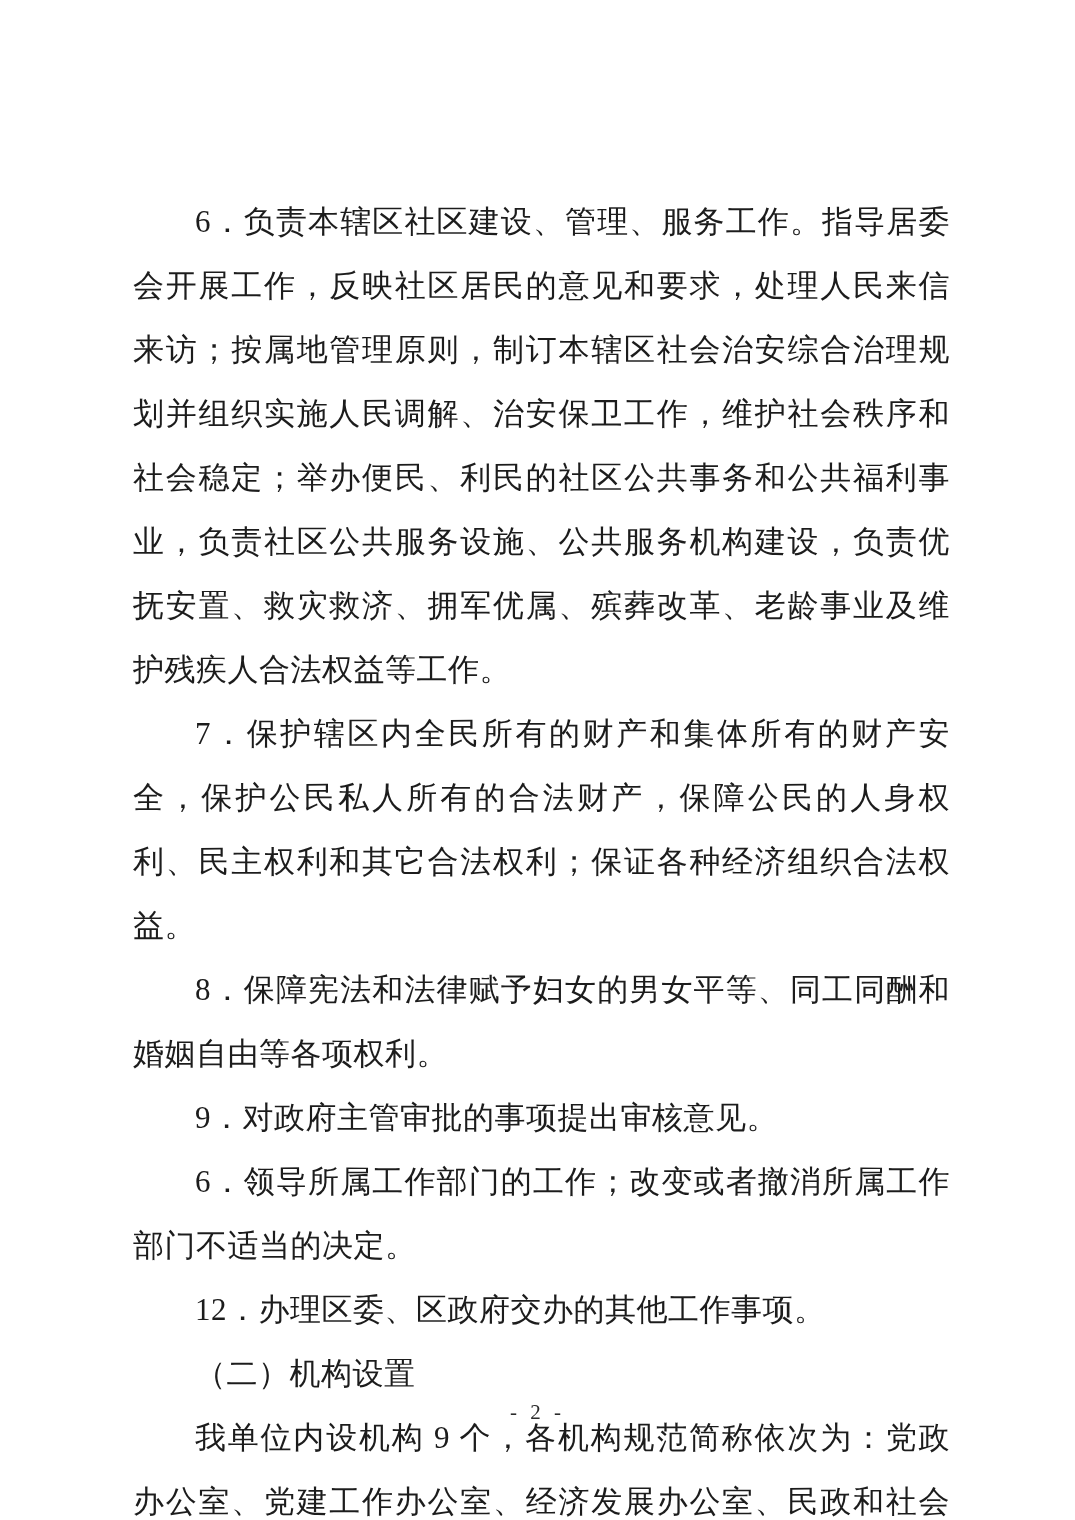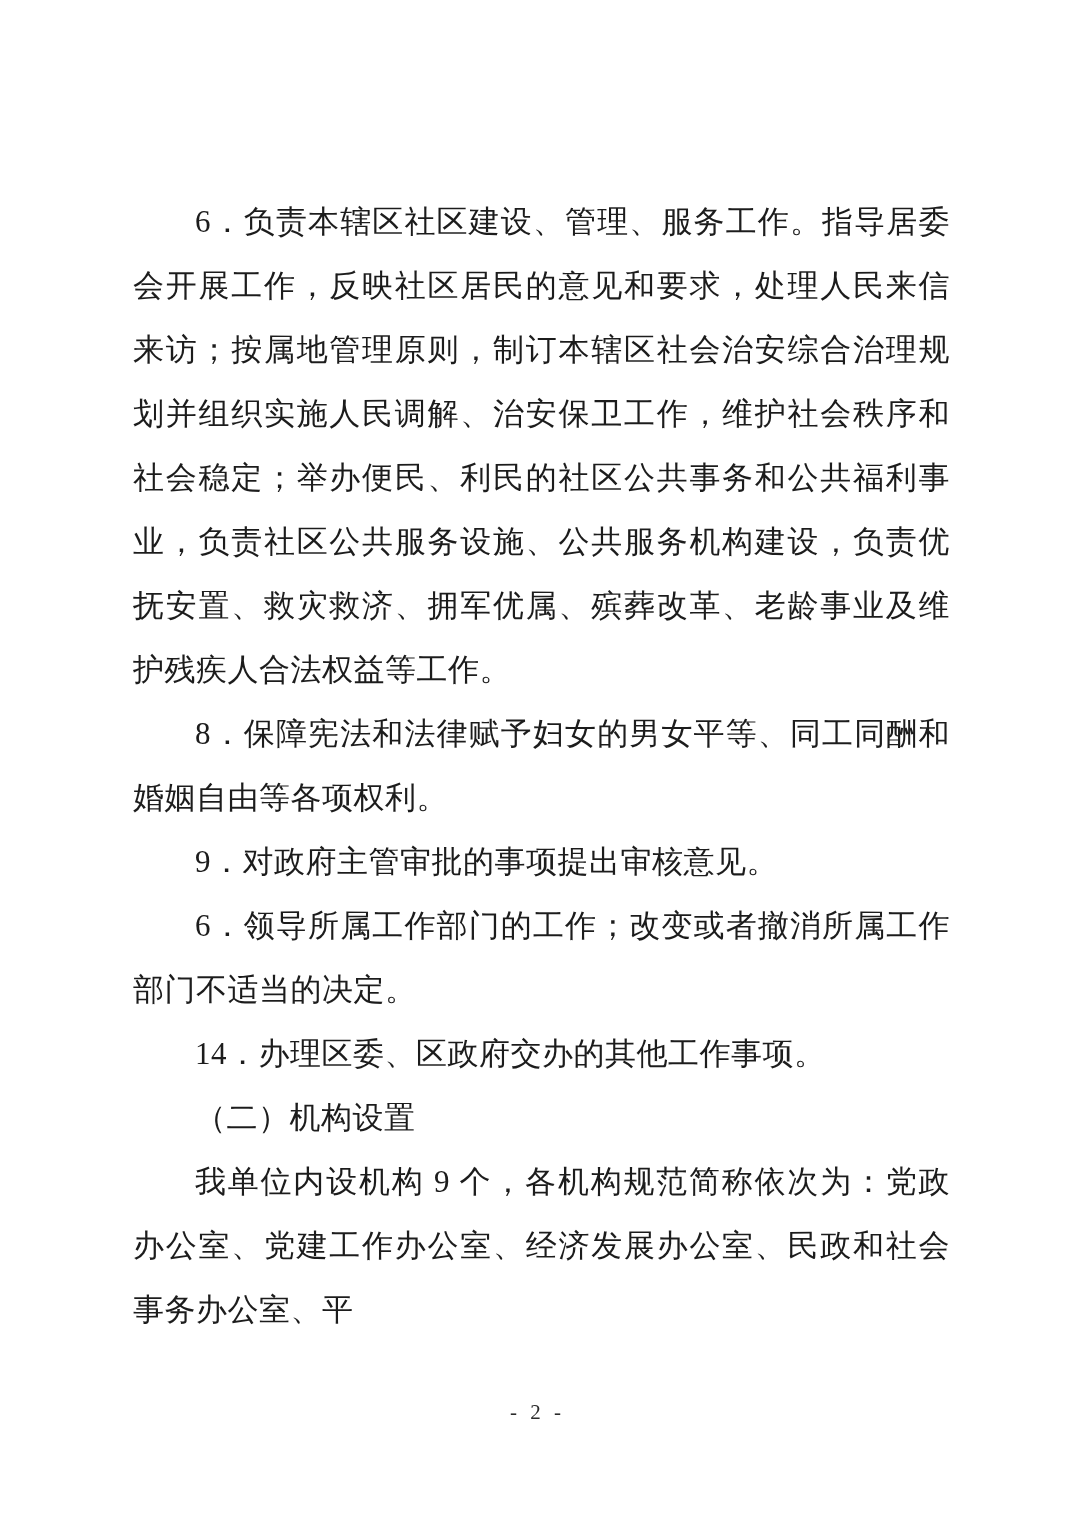--- a/index.html
+++ b/index.html
@@ -44,21 +44,22 @@
     letter-spacing: 4px;
     color: #2a2a2a;
   }
 </style>
 </head>
 <body>
 
 <div class="page">
   <div class="content">
     <p class="para">6．负责本辖区社区建设、管理、服务工作。指导居委会开展工作，反映社区居民的意见和要求，处理人民来信来访；按属地管理原则，制订本辖区社会治安综合治理规划并组织实施人民调解、治安保卫工作，维护社会秩序和社会稳定；举办便民、利民的社区公共事务和公共福利事业，负责社区公共服务设施、公共服务机构建设，负责优抚安置、救灾救济、拥军优属、殡葬改革、老龄事业及维护残疾人合法权益等工作。</p>
+    <p class="para">7．保护辖区内全民所有的财产和集体所有的财产安全，保护公民私人所有的合法财产，保障公民的人身权利、民主权利和其它合法权利；保证各种经济组织合法权益。</p>
     <p class="para">8．保障宪法和法律赋予妇女的男女平等、同工同酬和婚姻自由等各项权利。</p>
     <p class="para">9．对政府主管审批的事项提出审核意见。</p>
     <p class="para">6．领导所属工作部门的工作；改变或者撤消所属工作部门不适当的决定。</p>
-    <p class="para">14．办理区委、区政府交办的其他工作事项。</p>
+    <p class="para">12．办理区委、区政府交办的其他工作事项。</p>
     <p class="para heading">（二）机构设置</p>
     <p class="para">我单位内设机构 9 个，各机构规范简称依次为：党政办公室、党建工作办公室、经济发展办公室、民政和社会事务办公室、平</p>
   </div>
   <div class="page-number">- 2 -</div>
 </div>
 
 </body></html>

